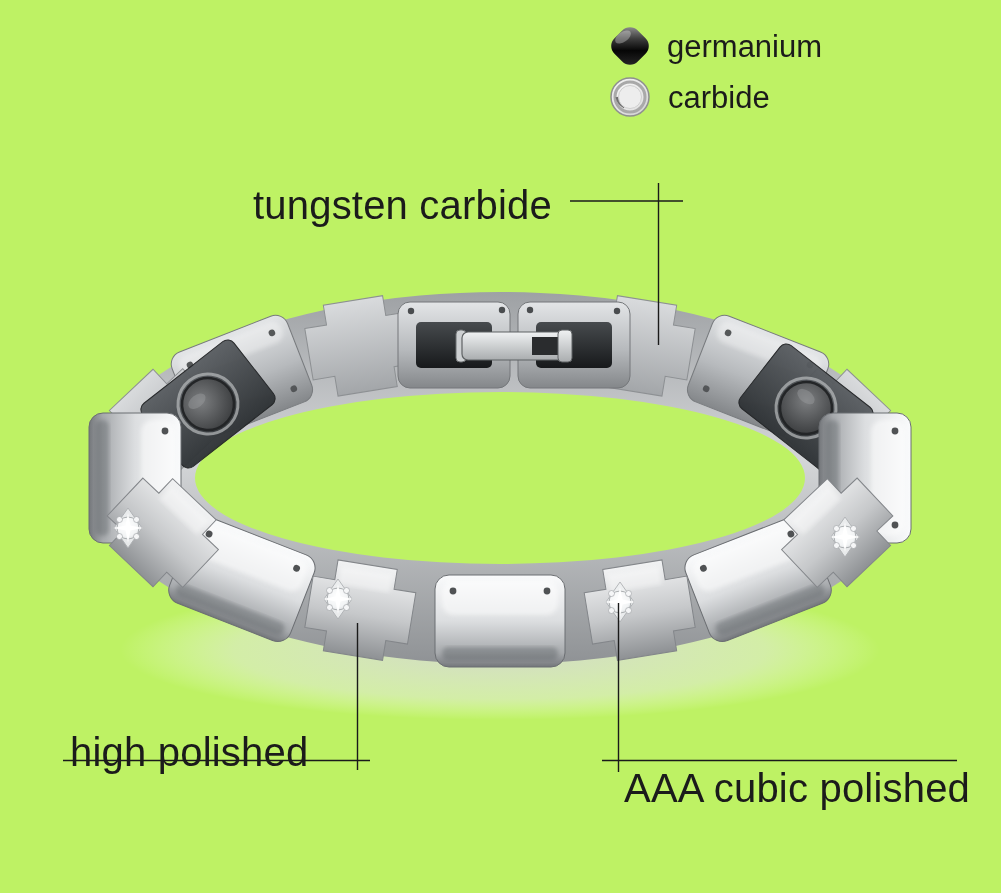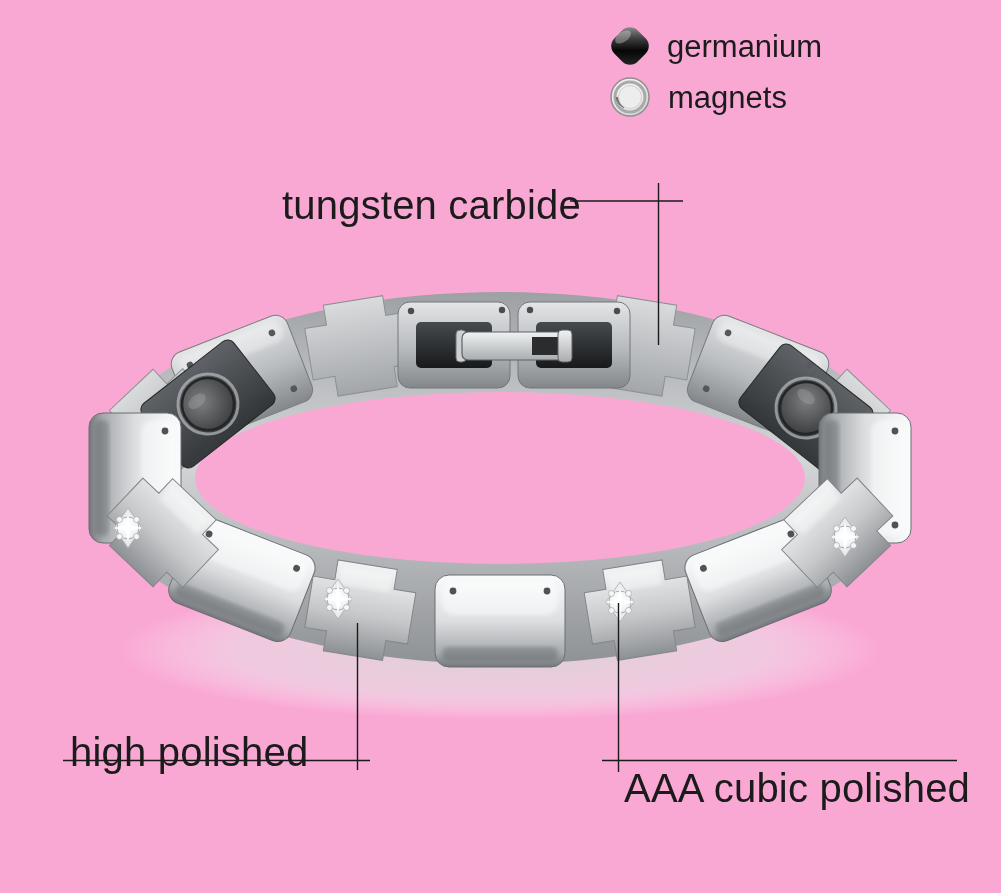--- a/index.html
+++ b/index.html
@@ -1,25 +1,25 @@
 <!DOCTYPE html>
 <html><head>
 <meta charset="utf-8">
 <style>
   html,body{margin:0;padding:0;background:#ffffff;}
   .stage{
-    position:relative;width:1001px;height:893px;background:#f9a8d4;overflow:hidden;
+    position:relative;width:1001px;height:893px;background:#bef264;overflow:hidden;
     font-family:"Liberation Sans", sans-serif;
   }
   .art{position:absolute;left:0;top:0;}
   .label{
     position:absolute;color:#1b1b1b;white-space:nowrap;line-height:1;
     letter-spacing:0.2px;
   }
-  .label-tc{left:282px;top:185px;font-size:40px;}
+  .label-tc{left:253px;top:185px;font-size:40px;}
   .label-hp{left:70px;top:732px;font-size:40px;}
   .label-cz{left:624px;top:768px;font-size:40px;}
   .legend{position:absolute;left:606px;top:22px;}
   .legend-row{display:flex;align-items:center;}
   .legend-row.r1{gap:13px;}
   .legend-row.r2{gap:17px;margin-top:6px;padding-left:3px;}
   .legend-label{font-size:31px;color:#1b1b1b;line-height:1;}
 </style>
 </head>
 <body>
@@ -226,21 +226,21 @@
             <stop offset="0" stop-color="#fbfbfb"></stop>
             <stop offset="0.7" stop-color="#e4e4e4"></stop>
             <stop offset="1" stop-color="#c8c8c8"></stop>
           </radialGradient>
         </defs>
         <circle cx="21" cy="21" r="19" fill="url(#mgG)" stroke="#8f8f8f" stroke-width="1.5"></circle>
         <circle cx="21" cy="21" r="15" fill="none" stroke="#a9a9a9" stroke-width="3"></circle>
         <path d="M 6.5 24 A 15 15 0 0 0 14 34" fill="none" stroke="#6f6f6f" stroke-width="3" transform="translate(1.5,-3)"></path>
         <circle cx="21" cy="21" r="11.5" fill="#ededed" stroke="#cfcfcf" stroke-width="1"></circle>
       </svg>
-      <span class="legend-label">magnets</span>
+      <span class="legend-label">carbide</span>
     </div>
   </div>
 
   <div class="label label-tc">tungsten carbide</div>
   <div class="label label-hp">high polished</div>
   <div class="label label-cz">AAA cubic polished</div>
 
 </div>
 
 </body></html>

